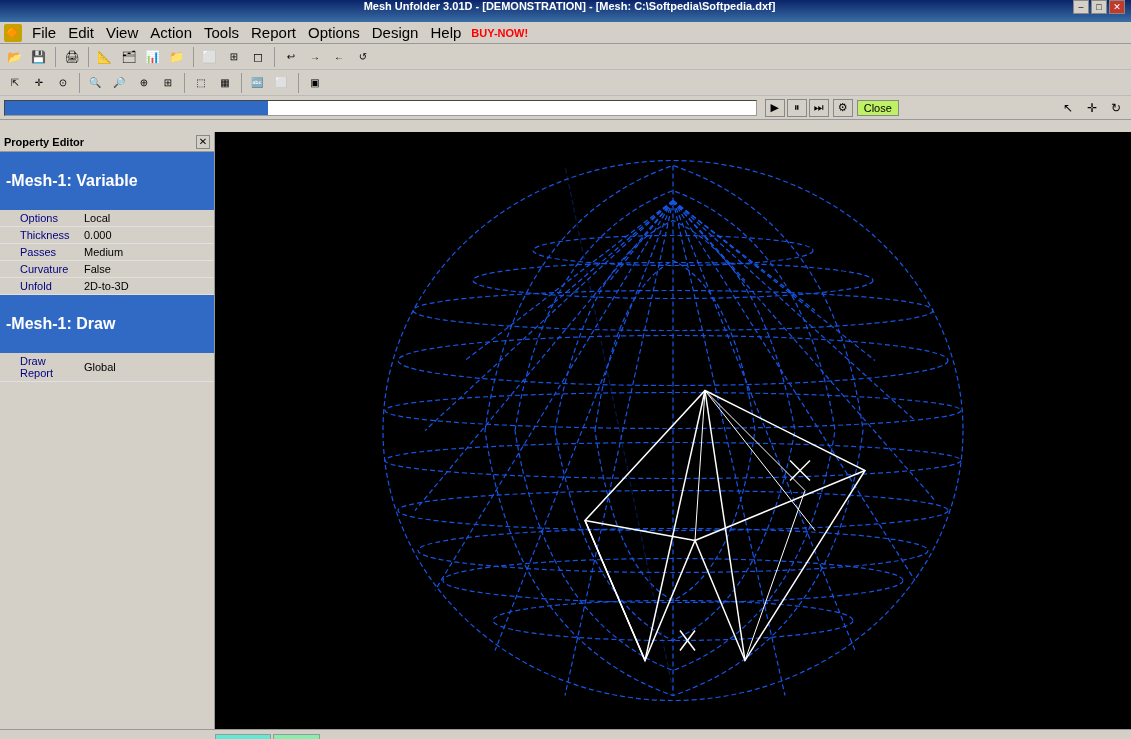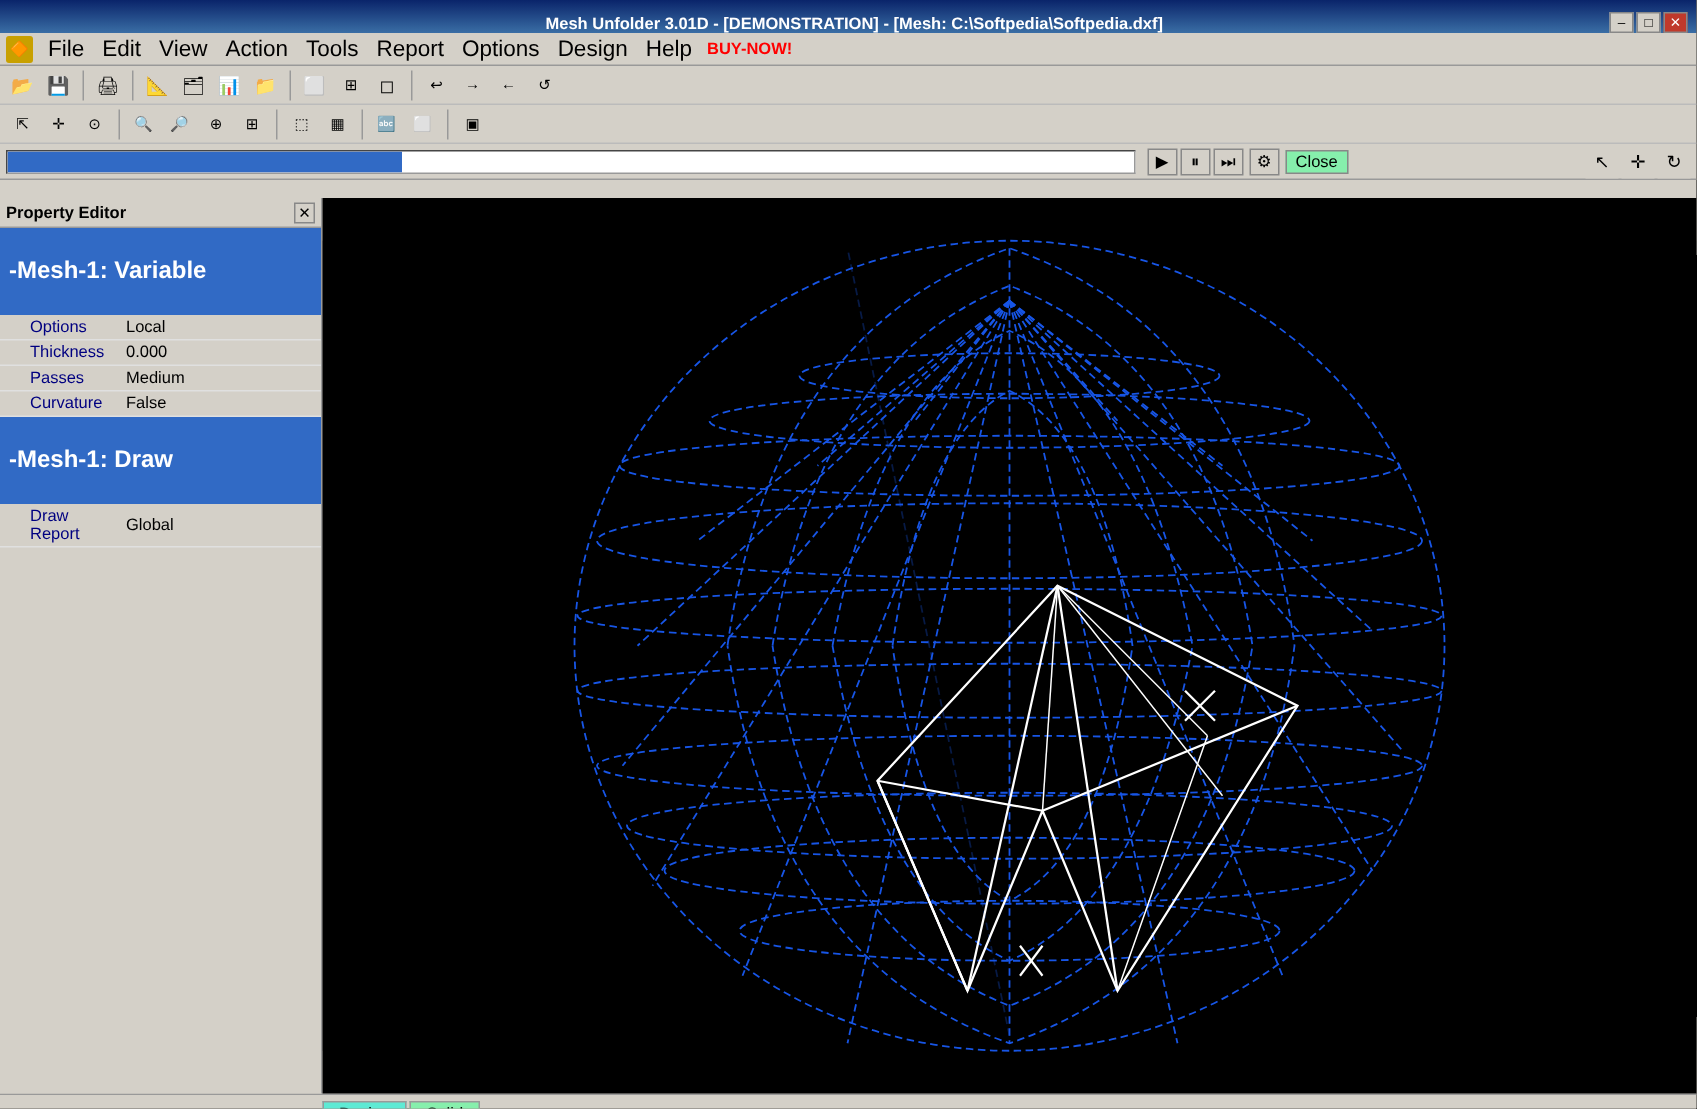--- a/index.html
+++ b/index.html
@@ -2,21 +2,21 @@
 <html><head>
   <meta charset="utf-8">
   <style>
     * { margin: 0; padding: 0; box-sizing: border-box; }
     body { width: 1131px; height: 739px; background: #d4d0c8; font-family: 'Tahoma', 'Arial', sans-serif; font-size: 11px; overflow: hidden; }
 
     
     #title-bar {
       width: 100%; height: 22px;
       background: linear-gradient(to bottom, #0a246a, #3a6ea5);
-      display: flex; align-items: flex-end; justify-content: space-between;
+      display: flex; align-items: flex-start; justify-content: space-between;
       padding: 0 6px; color: white; font-size: 11px; font-weight: bold;
     }
     #title-bar .title { flex: 1; text-align: center; }
     #title-controls { display: flex; gap: 2px; }
     #title-controls button {
       width: 16px; height: 14px; font-size: 9px; line-height: 1;
       background: #d4d0c8; border: 1px solid #888; cursor: pointer;
       display: flex; align-items: center; justify-content: center;
       padding: 0;
     }
@@ -66,21 +66,21 @@
     #progress-fill {
       height: 100%; background: #316ac5; width: 35%;
     }
     .anim-btn {
       width: 20px; height: 18px;
       background: #d4d0c8; border: 1px solid #888;
       display: flex; align-items: center; justify-content: center;
       cursor: pointer; font-size: 11px;
     }
     #close-anim-btn {
-      padding: 1px 6px; background: #86efac; border: 1px solid #888;
+      padding: 1px 6px; background: #bef264; border: 1px solid #888;
       cursor: pointer; font-size: 11px;
     }
 
     
     #main-area {
       display: flex; flex-direction: row;
       width: 100%; height: calc(739px - 22px - 22px - 26px - 26px - 24px - 22px); margin-top: 12px;
     }
 
     
@@ -250,20 +250,24 @@
       <span class="prop-label">Thickness</span>
       <span class="prop-value">0.000</span>
     </div>
     <div class="prop-row">
       <span class="prop-label">Passes</span>
       <span class="prop-value">Medium</span>
     </div>
     <div class="prop-row">
       <span class="prop-label">Curvature</span>
       <span class="prop-value">False</span>
+    </div>
+    <div class="prop-row">
+      <span class="prop-label">Unfold</span>
+      <span class="prop-value">2D-to-3D</span>
     </div>
 
     <div class="prop-section-header">-Mesh-1: Draw</div>
     <div class="prop-row">
       <span class="prop-label">Draw Report</span>
       <span class="prop-value">Global</span>
     </div>
   </div>
 
   <div id="viewport">

